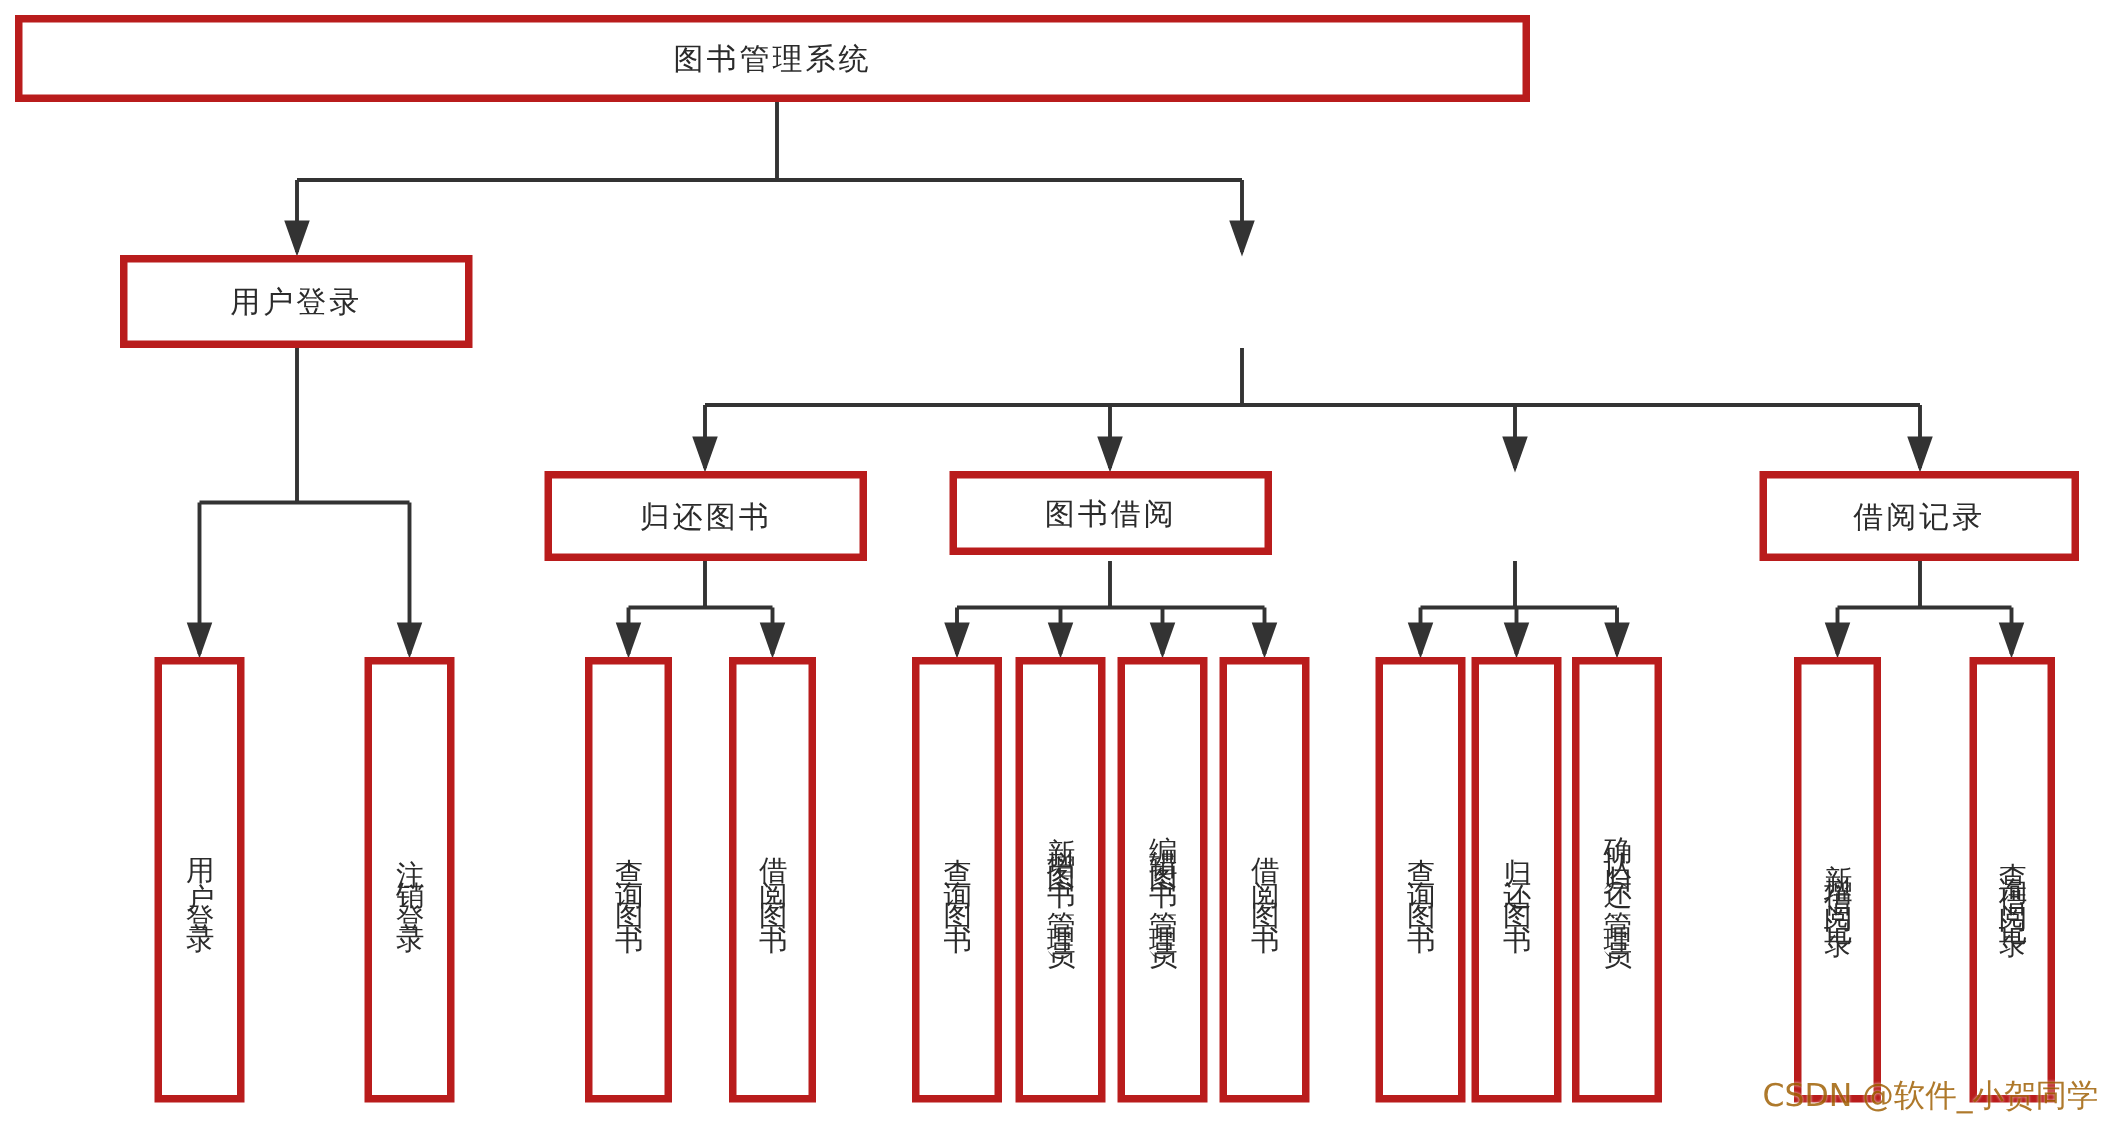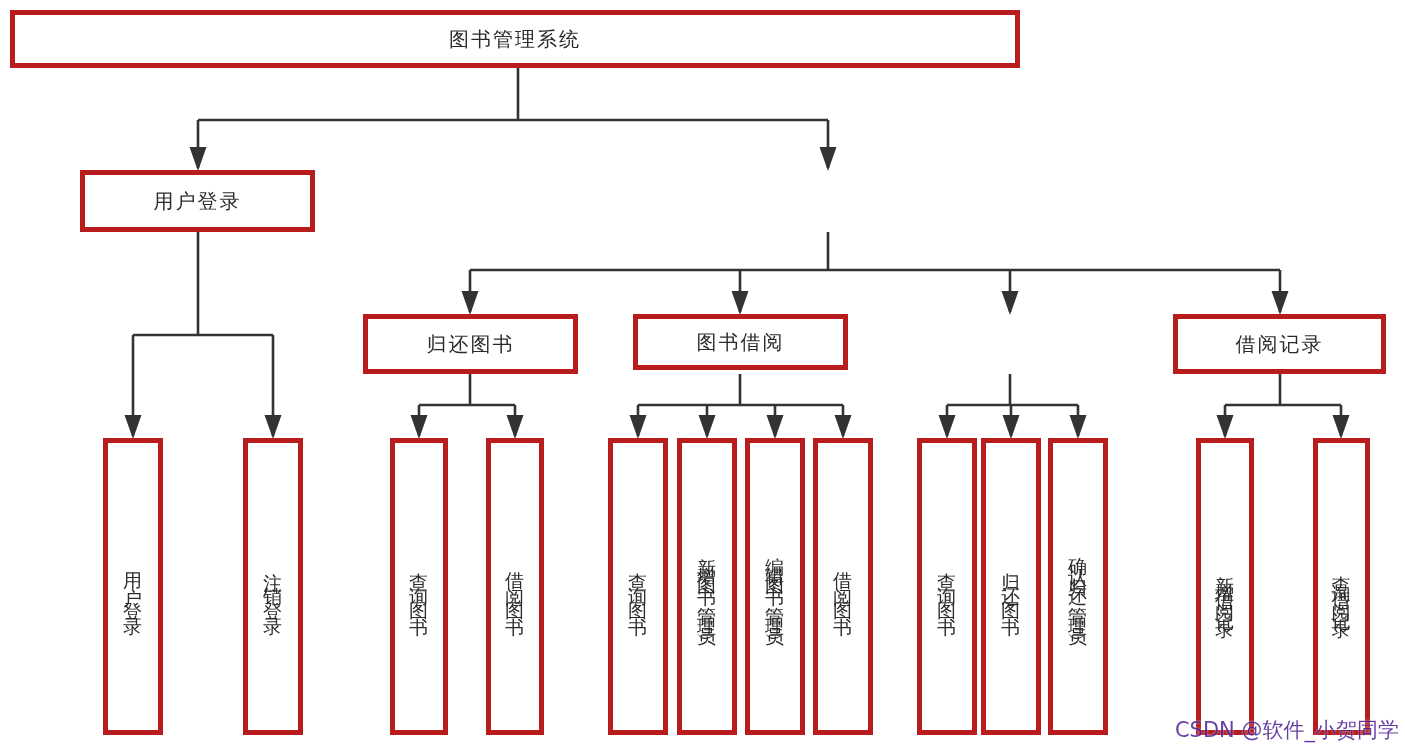--- a/index.html
+++ b/index.html
@@ -49,21 +49,21 @@
     white-space: nowrap;
   }
   .v4 { letter-spacing: 15px; }
   .v6 { letter-spacing: 9px; }
   .v9 { letter-spacing: 10px; }
   .watermark {
     position: absolute;
     right: 6px;
     bottom: 3px;
     font-size: 21px;
-    color: #4c1d95;
+    color: #a16207;
     opacity: 0.85;
     z-index: 5;
     white-space: nowrap;
     text-shadow: 0 0 2px #ffffff;
   }
 </style>
 </head>
 <body>
 
 <div id="canvas">

